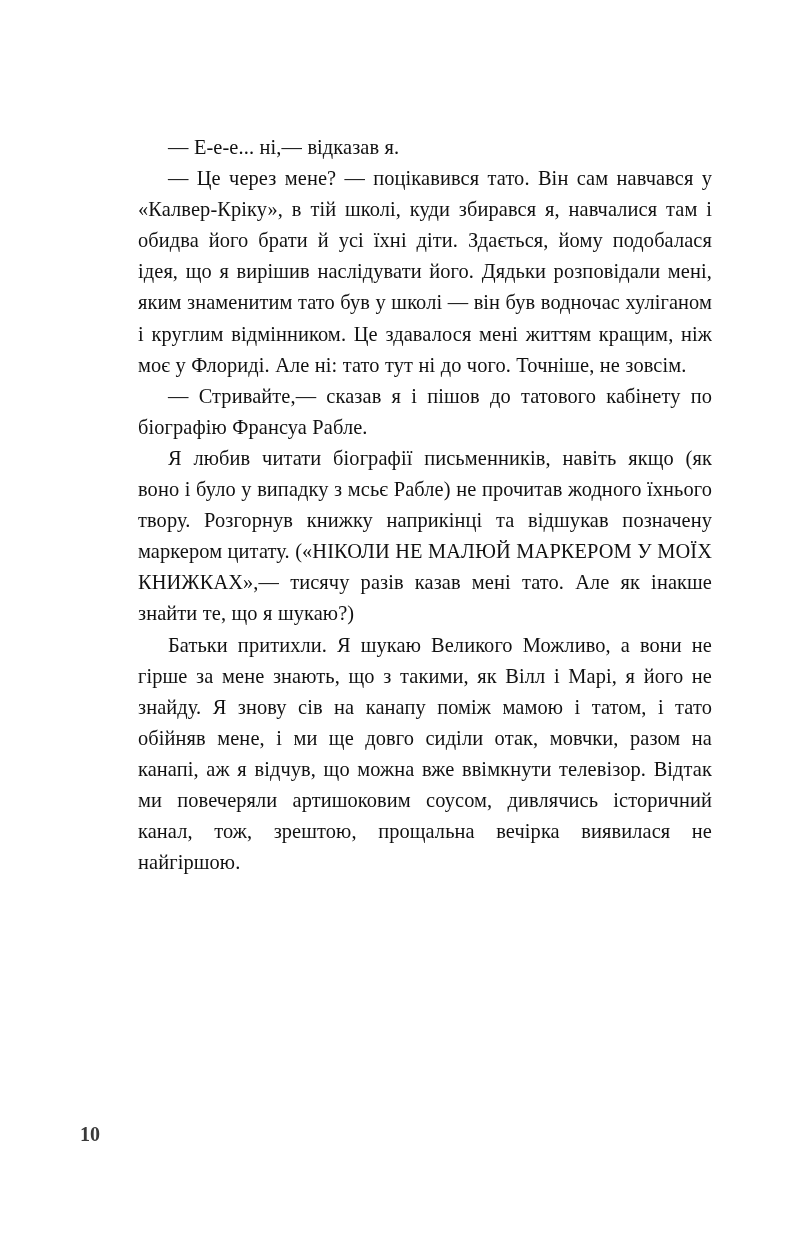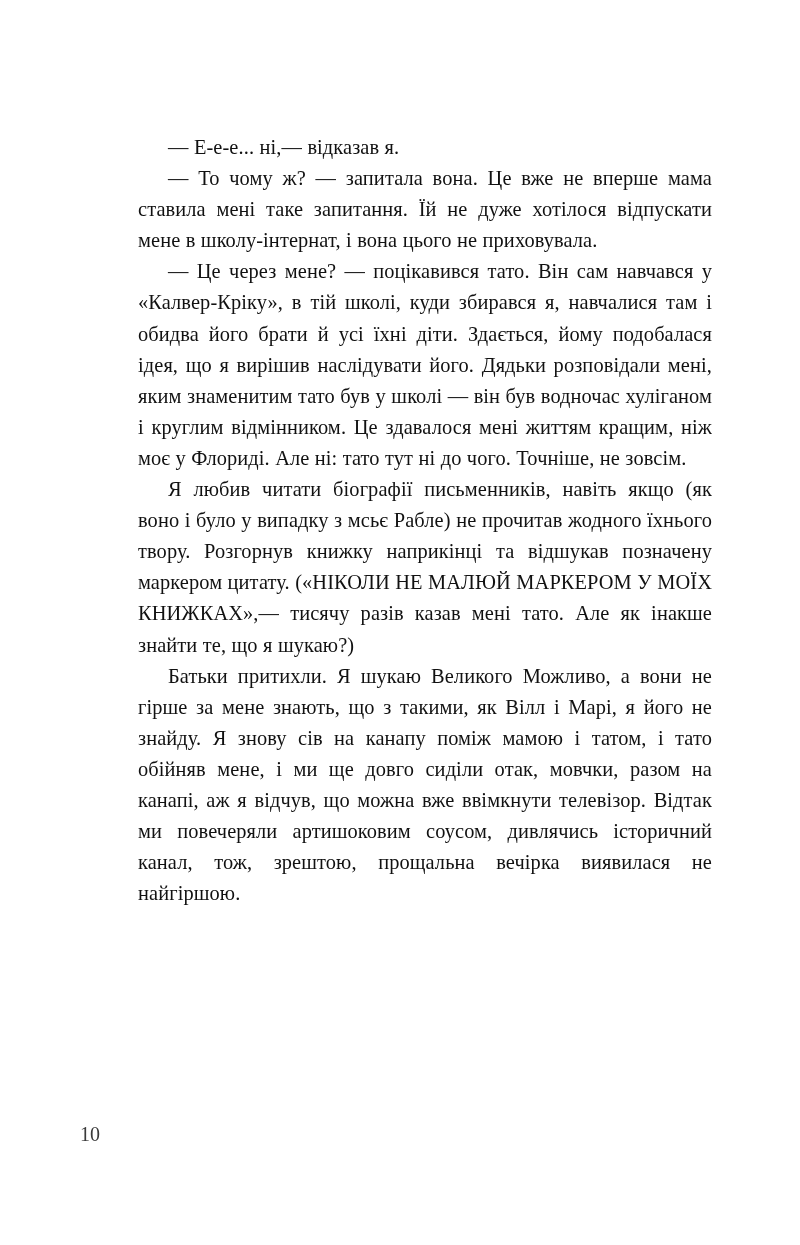--- a/index.html
+++ b/index.html
@@ -48,34 +48,34 @@
   
   .para:last-child {
     margin-bottom: 9px;
   }
 
   .page-number {
     position: absolute;
     left: 80px;
     top: 1124px;
     font-size: 20px;
-    font-weight: normal;
+    font-weight: bold;
     color: #3a3a3a;
     font-family: "Liberation Serif", "DejaVu Serif", serif;
     line-height: 1;
   }
 </style>
 </head>
 <body>
 
 <div class="page">
 
   <div class="text-block">
     <p class="para">— Е-е-е... ні,— відказав я.</p>
-    <p class="para">— То чому ж? — запитала вона. Це вже не вперше мама ставила мені таке запитання. Їй не дуже хотілося відпускати мене в школу-інтернат, і вона цього не приховувала.</p>
     <p class="para">— Це через мене? — поцікавився тато. Він сам навчався у «Калвер-Кріку», в тій школі, куди збирався я, навчалися там і обидва його брати й усі їхні діти. Здається, йому подобалася ідея, що я вирішив наслідувати його. Дядьки розповідали мені, яким знаменитим тато був у школі — він був водночас хуліганом і круглим відмінником. Це здавалося мені життям кращим, ніж моє у Флориді. Але ні: тато тут ні до чого. Точніше, не зовсім.</p>
+    <p class="para">— Стривайте,— сказав я і пішов до татового кабінету по біографію Франсуа Рабле.</p>
     <p class="para">Я любив читати біографії письменників, навіть якщо (як воно і було у випадку з мсьє Рабле) не прочитав жодного їхнього твору. Розгорнув книжку наприкінці та відшукав позначену маркером цитату. («НІКОЛИ НЕ МАЛЮЙ МАРКЕРОМ У МОЇХ КНИЖКАХ»,— тисячу разів казав мені тато. Але як інакше знайти те, що я шукаю?)</p>
     <p class="para">Батьки притихли. Я шукаю Великого Можливо, а вони не гірше за мене знають, що з такими, як Вілл і Марі, я його не знайду. Я знову сів на канапу поміж мамою і татом, і тато обійняв мене, і ми ще довго сиділи отак, мовчки, разом на канапі, аж я відчув, що можна вже ввімкнути телевізор. Відтак ми повечеряли артишоковим соусом, дивлячись історичний канал, тож, зрештою, прощальна вечірка виявилася не найгіршою.</p>
   </div>
 
   <div class="page-number">10</div>
 
 </div>
 
 </body></html>

